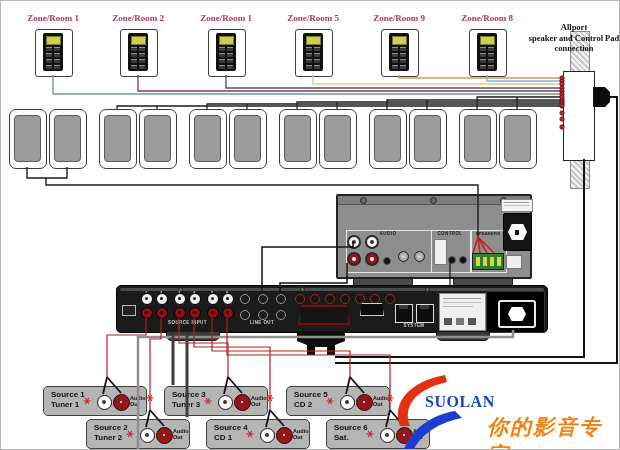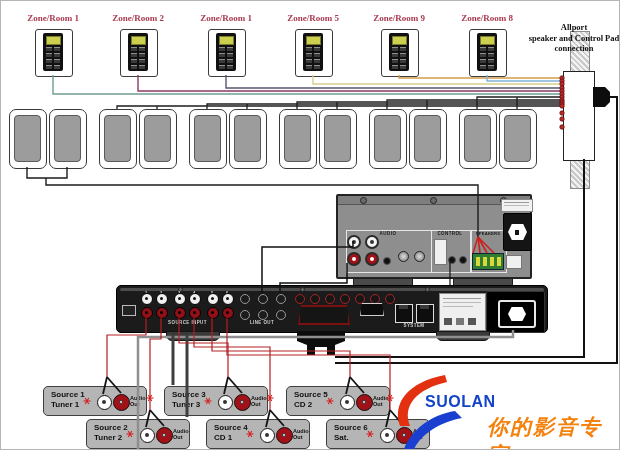--- a/index.html
+++ b/index.html
@@ -481,16 +481,16 @@
       <circle cx="561" cy="105" r="2.2" fill="#c22a2a" stroke="#5a0e0e" stroke-width="0.8"></circle>
       <circle cx="561" cy="112" r="2.2" fill="#c22a2a" stroke="#5a0e0e" stroke-width="0.8"></circle>
       <circle cx="561" cy="118" r="2.2" fill="#c22a2a" stroke="#5a0e0e" stroke-width="0.8"></circle>
       <circle cx="561" cy="126" r="2.2" fill="#c22a2a" stroke="#5a0e0e" stroke-width="0.8"></circle>
     </svg>
 
   <svg class="layer" width="620" height="450" style="z-index:29;">
     <path d="M444,374 C407,381 391,402 399,425 L409,425 C401,404 416,388 446,381 Z" fill="#e23010"></path>
     <path d="M403,448 C411,428 430,414 454,410 L461,417 C440,421 421,432 413,448 Z" fill="#1a3fd0"></path>
   </svg>
-  <div class="wm" style="left: 424px; top: 392px; font-size: 16px; letter-spacing: 0.5px; color: rgb(18, 67, 200);">SUOLAN</div>
+  <div class="wm" style="left: 424px; top: 392px; font-size: 16px; letter-spacing: 0.5px; color: rgb(18, 67, 200); font-family: Liberation Serif, serif;">SUOLAN</div>
   <div class="wm" style="left: 486px; top: 412px; font-family: &quot;Liberation Serif&quot;, serif; font-style: italic; font-size: 21px; letter-spacing: 2px; color: rgb(245, 129, 14);">你的影音专家</div>
 
 </div>
 
 </body></html>

